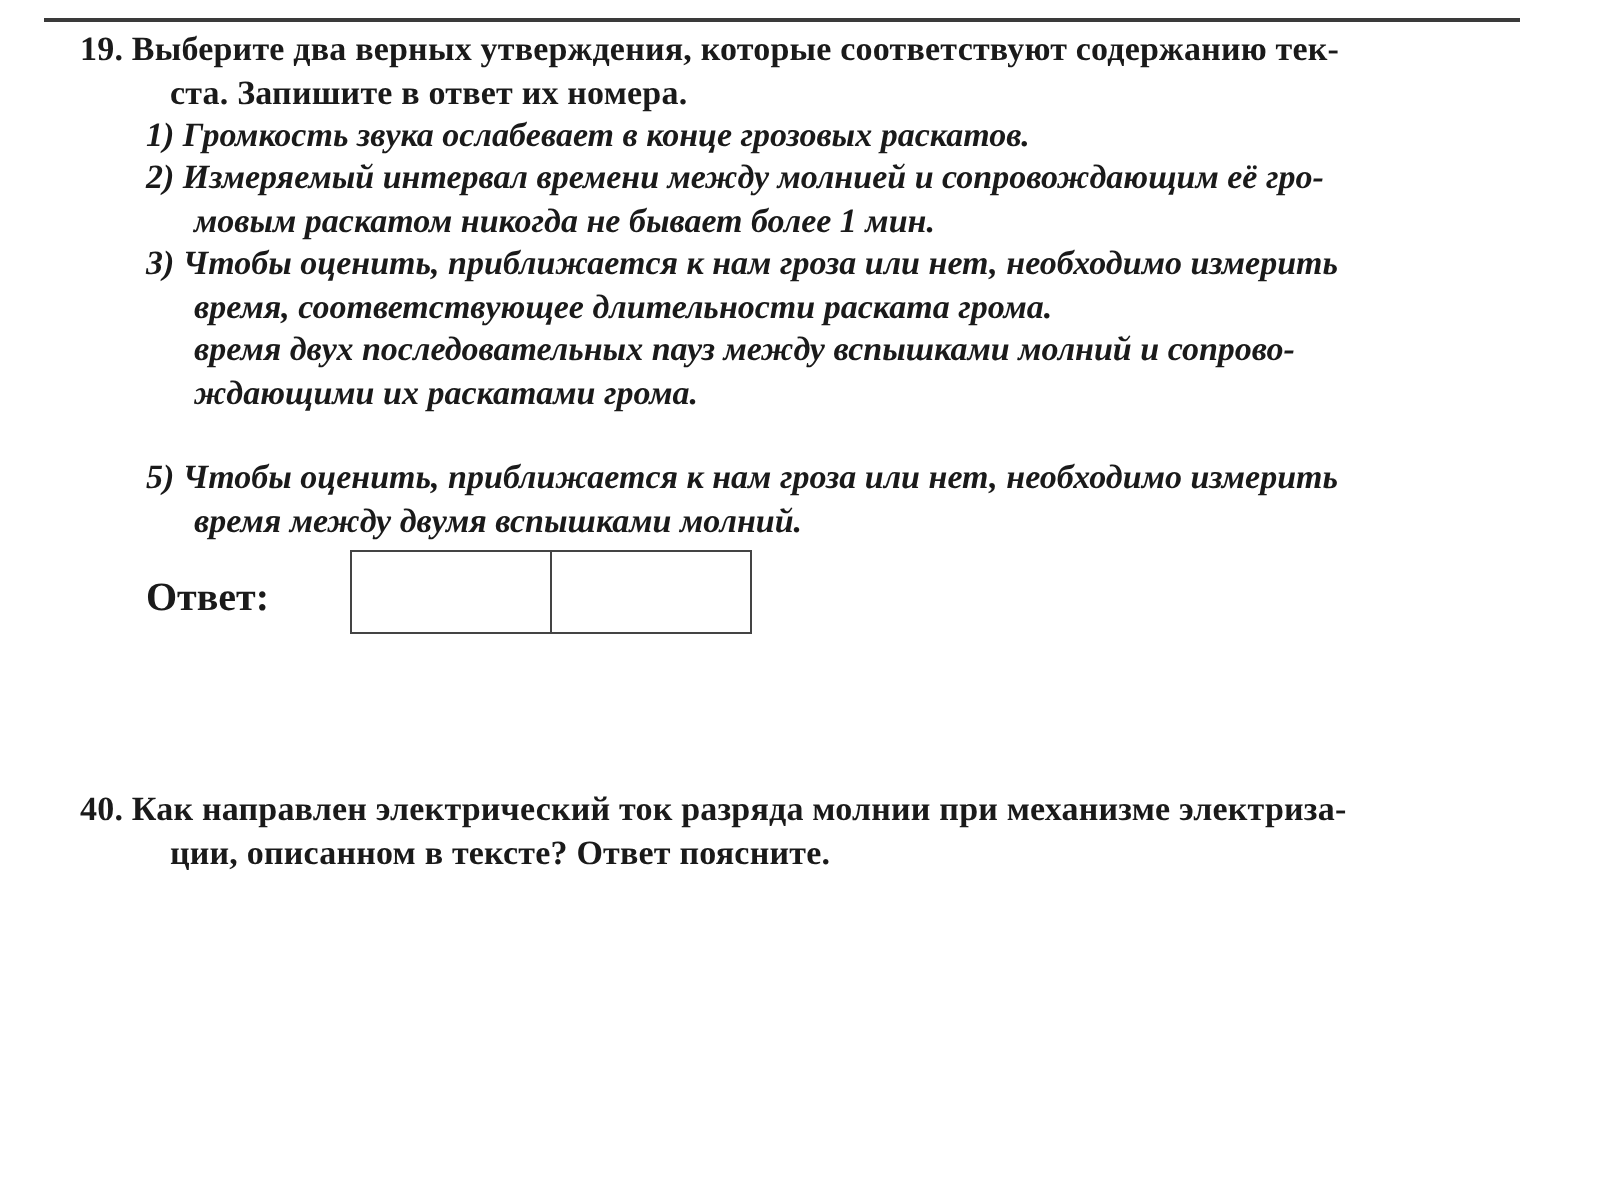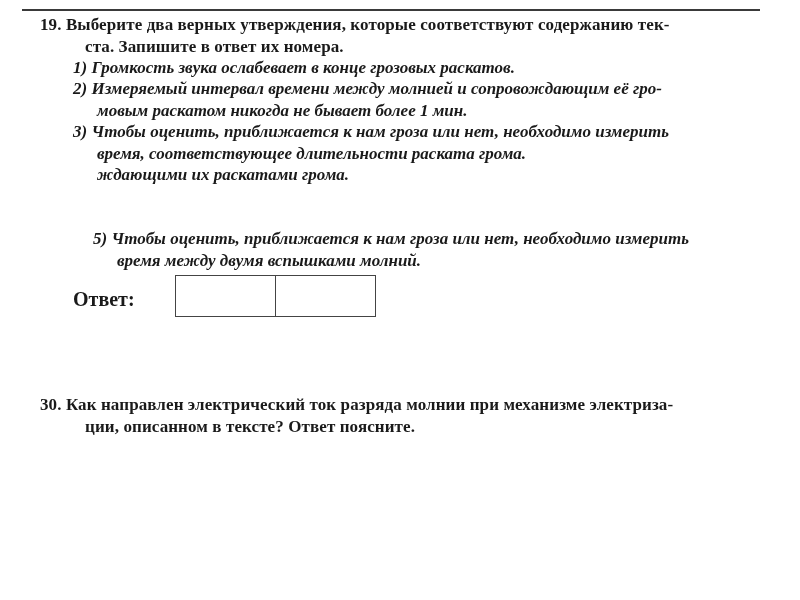--- a/index.html
+++ b/index.html
@@ -100,33 +100,34 @@
   <div>2) Измеряемый интервал времени между молнией и сопровождающим её гро-</div>
   <div class="cont">мовым раскатом никогда не бывает более 1 мин.</div>
 </div>
 
 <div class="opt" style="top:121px;">
   <div>3) Чтобы оценить, приближается к нам гроза или нет, необходимо измерить</div>
   <div class="cont">время, соответствующее длительности раската грома.</div>
 </div>
 
 <div class="opt" style="top:164px;">
+  <div class="cont">время двух последовательных пауз между вспышками молний и сопрово-</div>
   <div class="cont">ждающими их раскатами грома.</div>
 </div>
 
-<div class="opt" style="top:228px;margin-left:20px;">
+<div class="opt" style="top:228px;">
   <div>5) Чтобы оценить, приближается к нам гроза или нет, необходимо измерить</div>
   <div class="cont">время между двумя вспышками молний.</div>
 </div>
 
 <div class="answer-label">Ответ:</div>
 <div class="answer-box">
   <div class="answer-cell"></div>
   <div class="answer-cell"></div>
 </div>
 
 <div class="q" style="top:394px;">
   <div class="q-line">
-    <span class="q-num">30.</span>
+    <span class="q-num">40.</span>
     <span>Как направлен электрический ток разряда молнии при механизме электриза-</span>
   </div>
   <div class="q-line indent">ции, описанном в тексте? Ответ поясните.</div>
 </div>
 
 </body></html>

